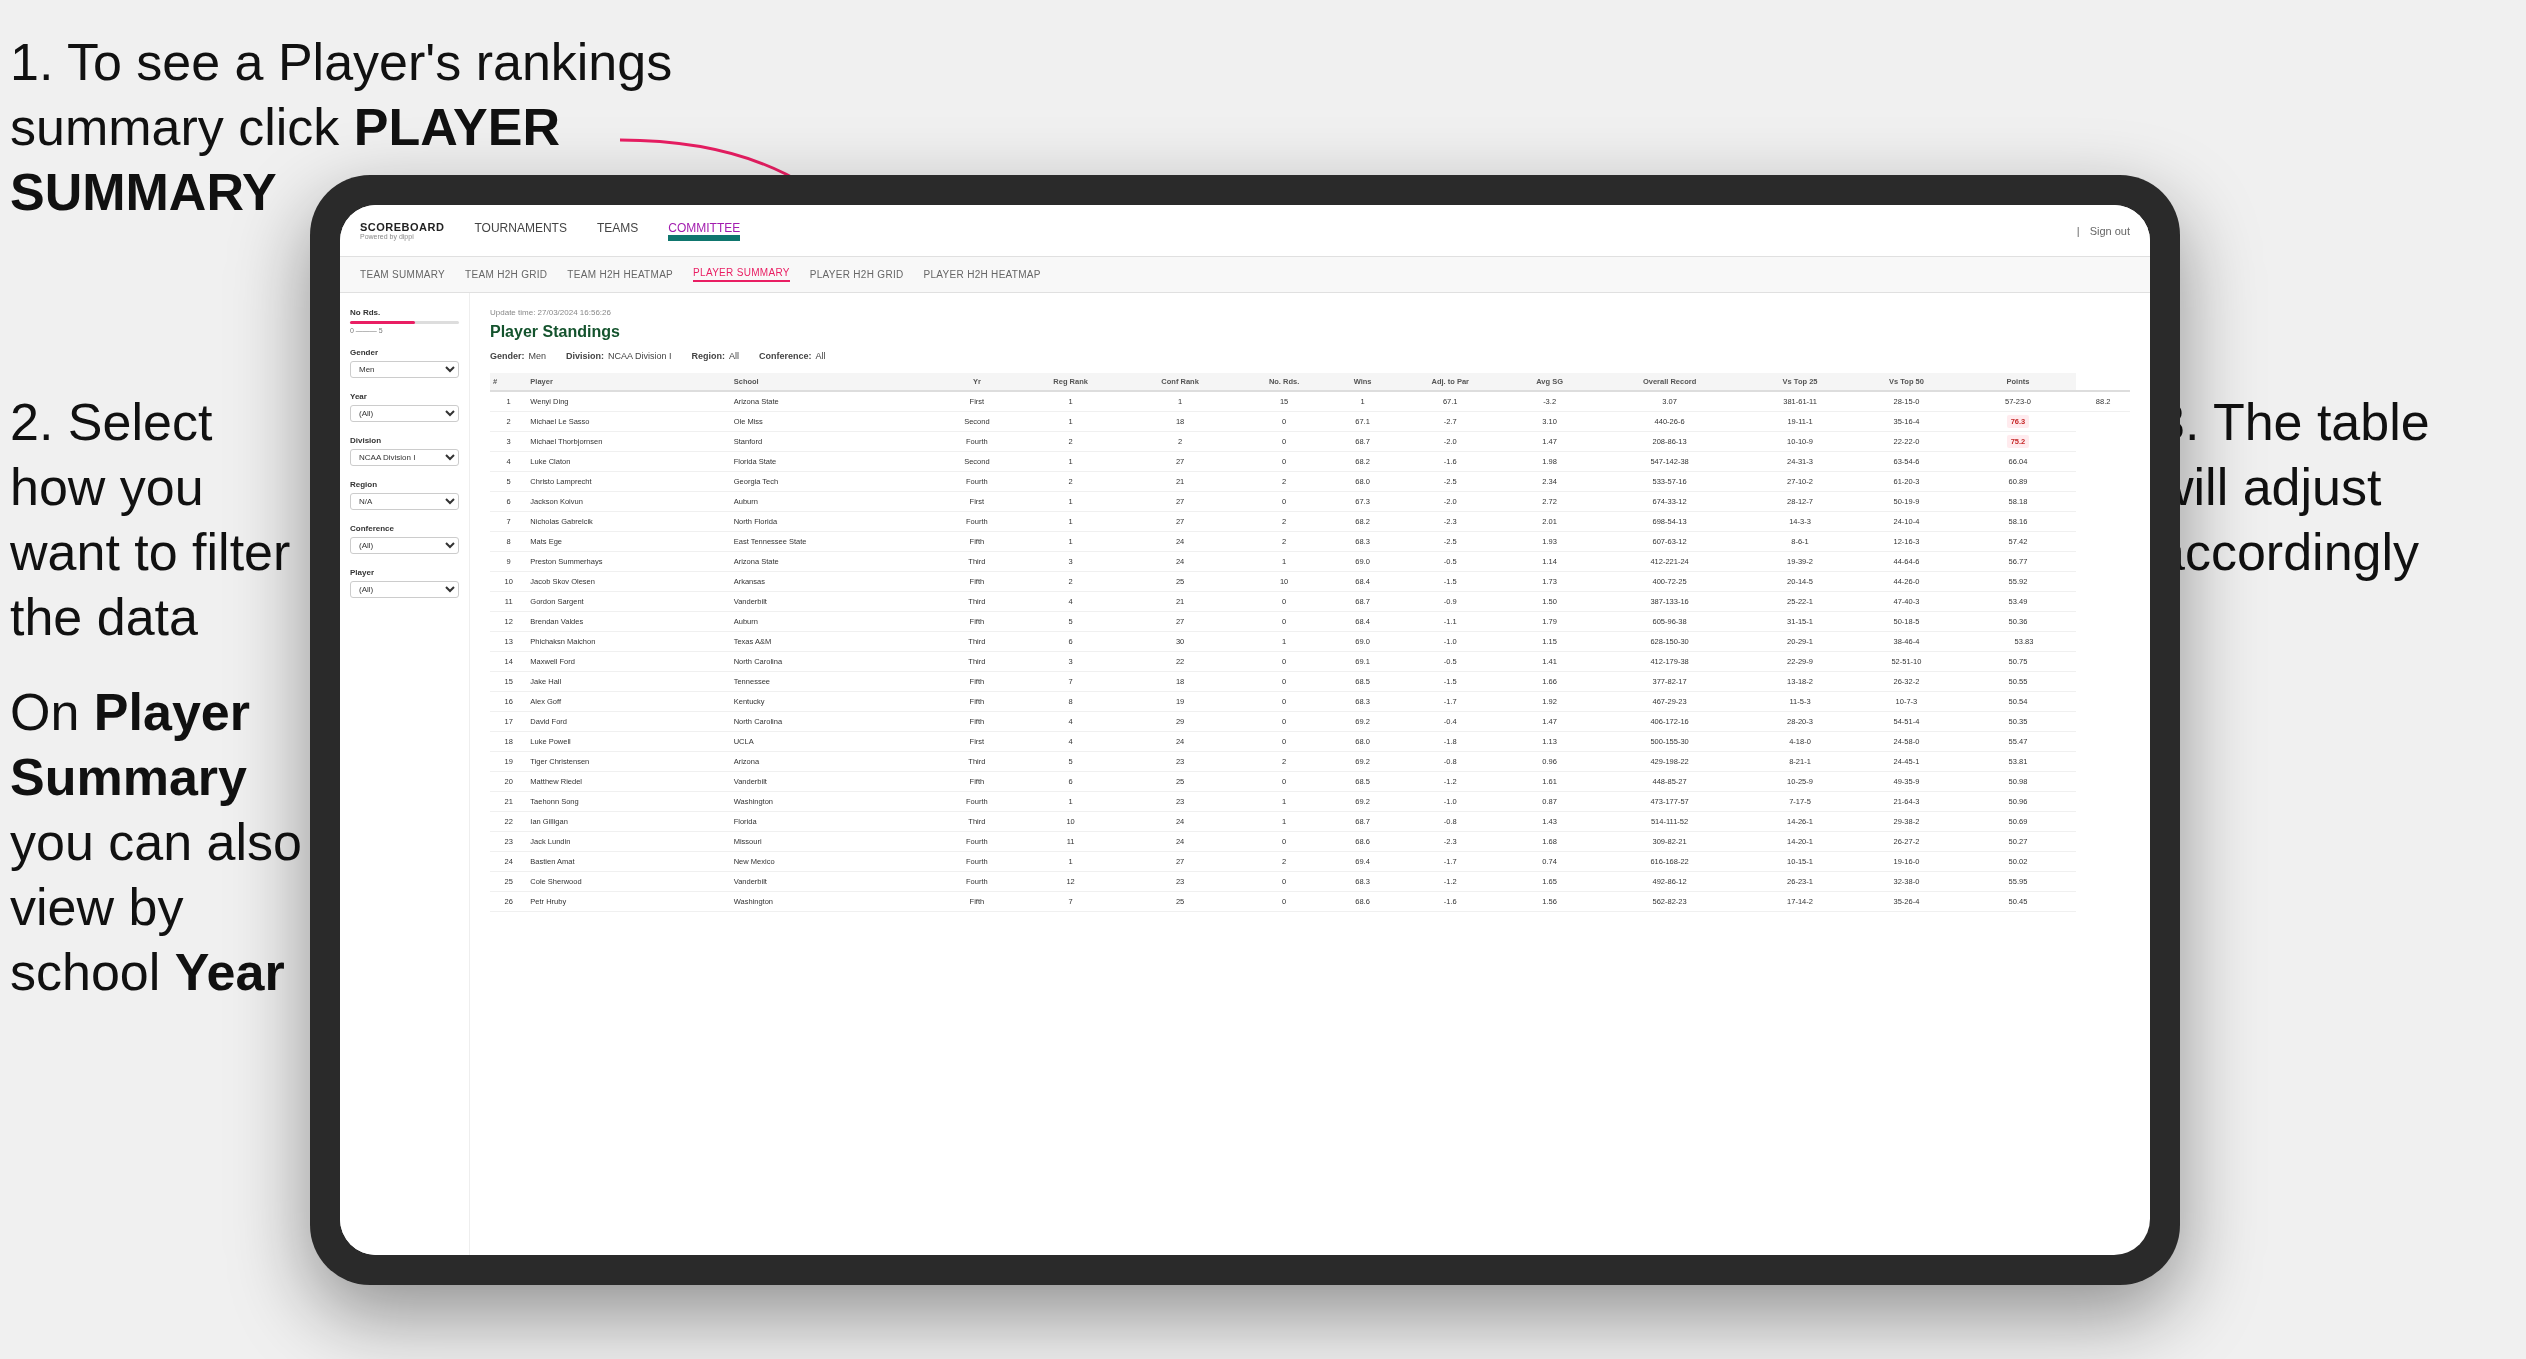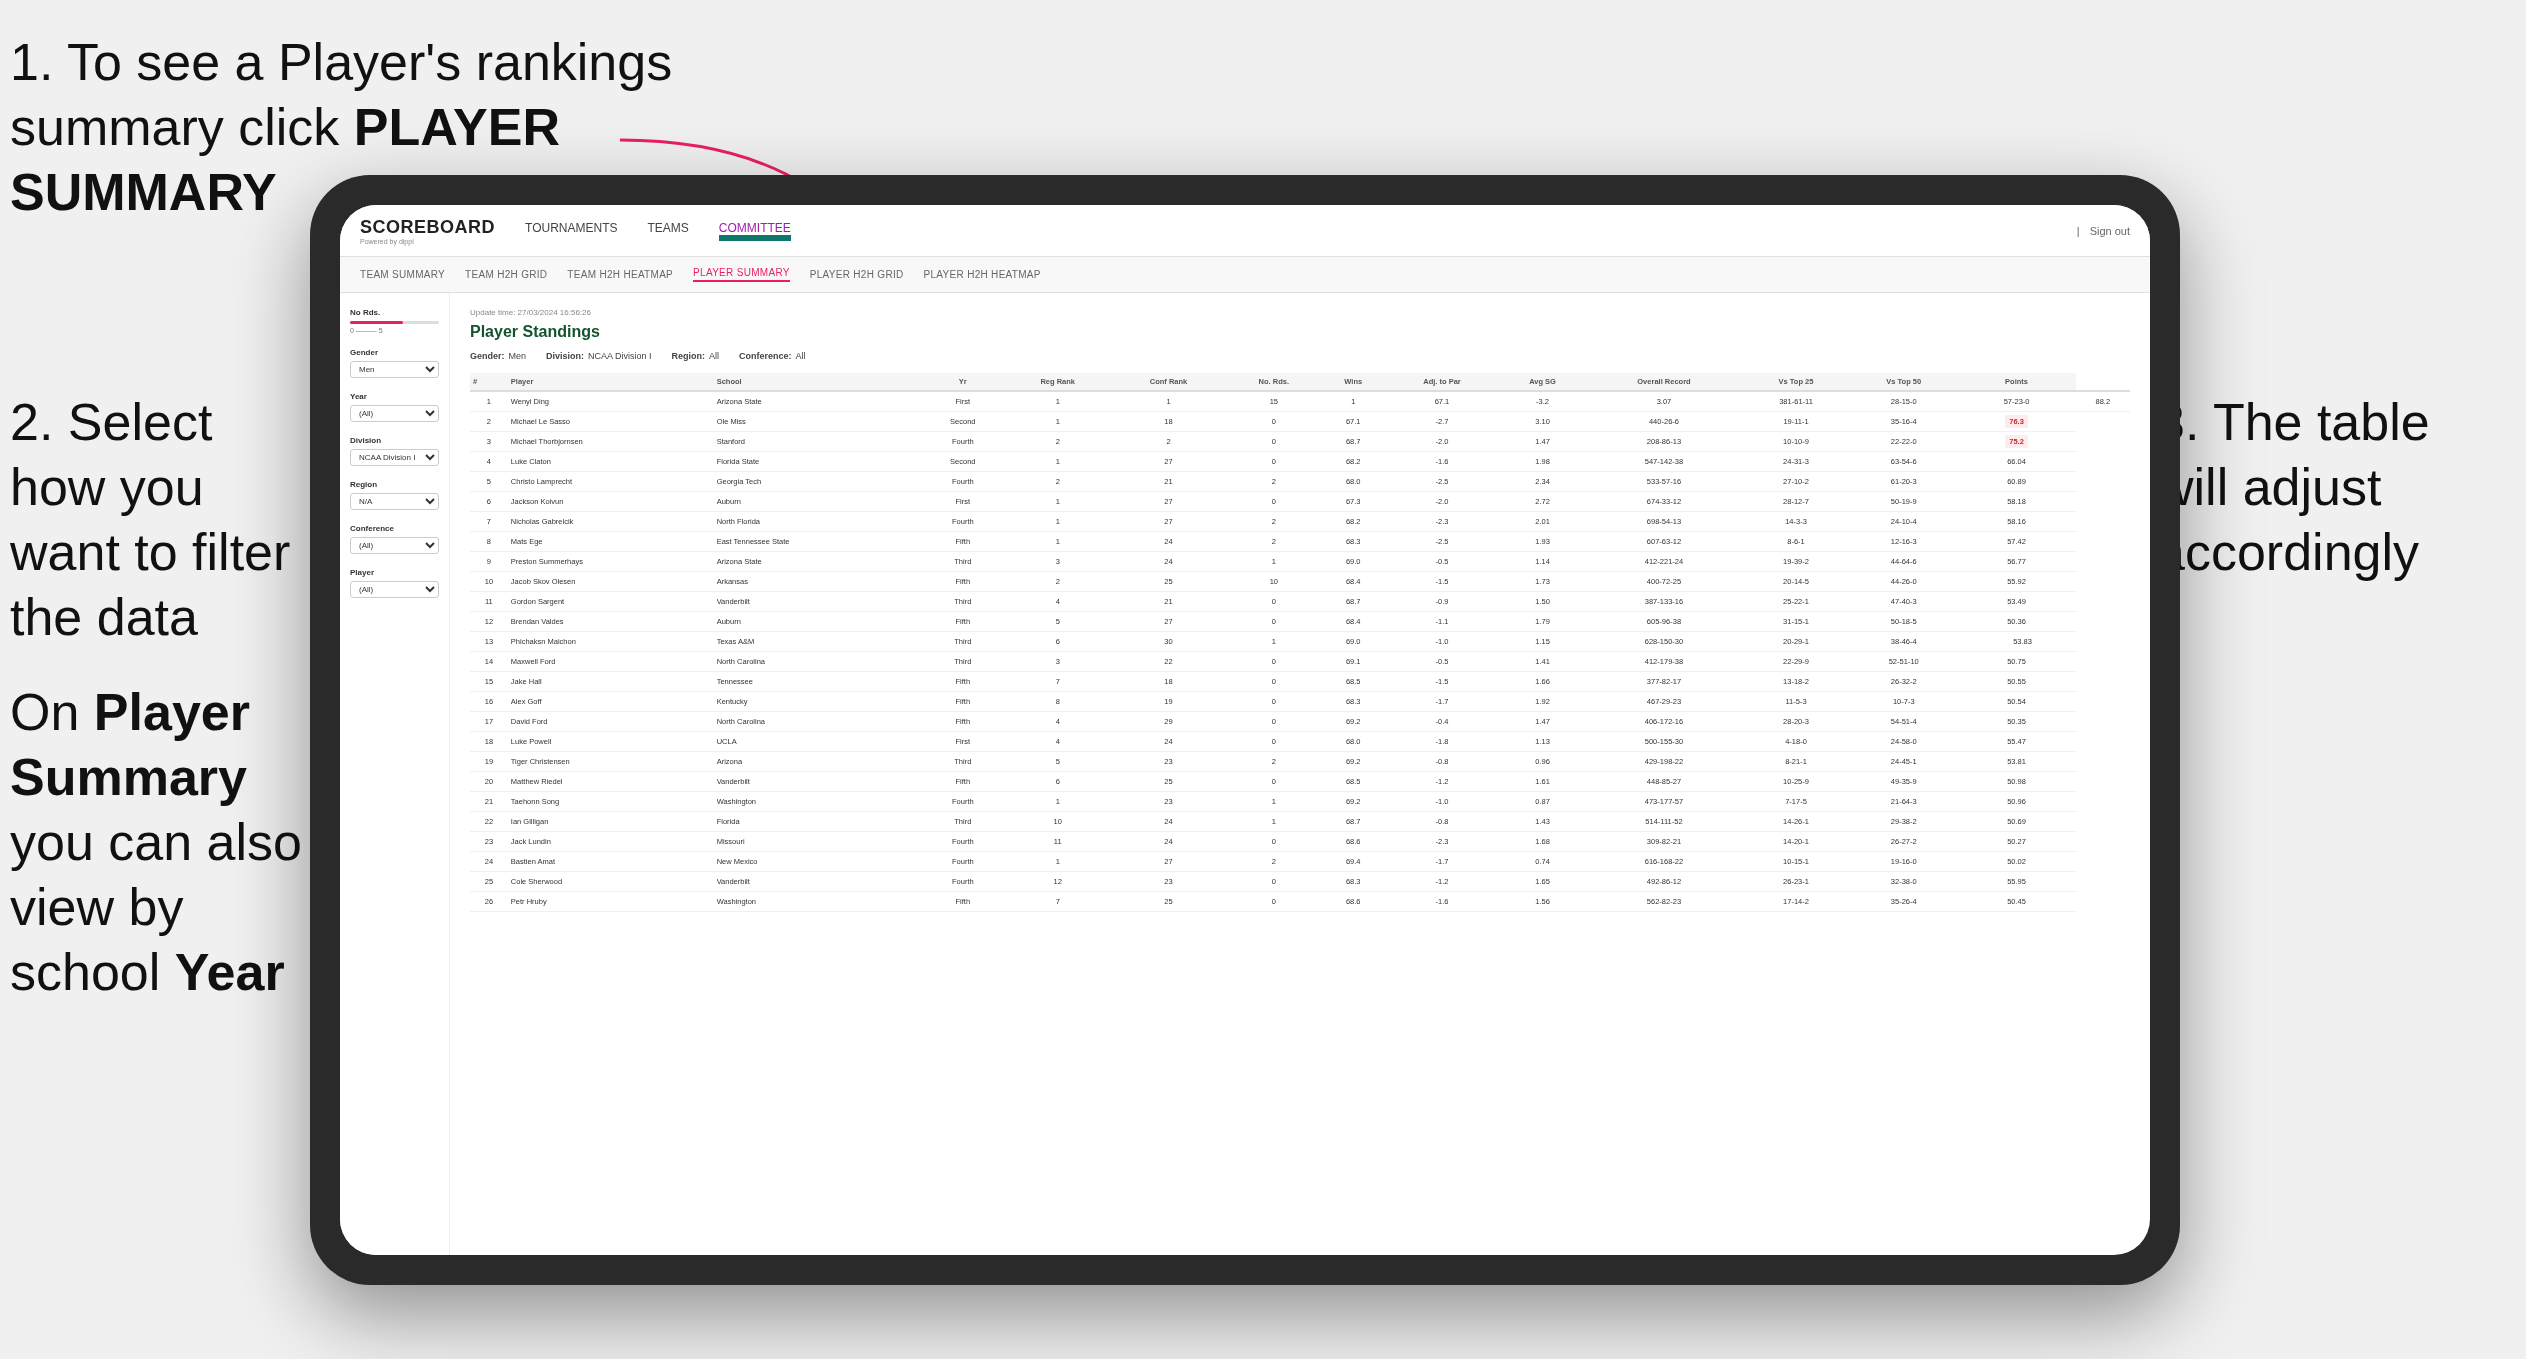--- a/index.html
+++ b/index.html
@@ -91,21 +91,21 @@
       background: #fff;
       border-bottom: 1px solid #e0e0e0;
       padding: 0 20px;
     }
     .logo-area {
       display: flex;
       flex-direction: column;
       margin-right: 30px;
     }
     .logo-scoreboard {
-      font-size: 18px;
+      font-size: 11px;
       font-weight: 900;
       color: #222;
       letter-spacing: 0.5px;
     }
     .logo-sub {
       font-size: 7px;
       color: #888;
     }
     .nav-links {
       display: flex;
@@ -150,21 +150,21 @@
 
     
     .main-content {
       display: flex;
       height: calc(100% - 88px);
       overflow: hidden;
     }
 
     
     .sidebar-filters {
-      width: 110px;
+      width: 130px;
       padding: 15px 10px;
       border-right: 1px solid #eee;
       font-size: 9px;
       color: #555;
       background: #fff;
       flex-shrink: 0;
     }
     .filter-section { margin-bottom: 14px; }
     .filter-label {
       font-size: 8px;

